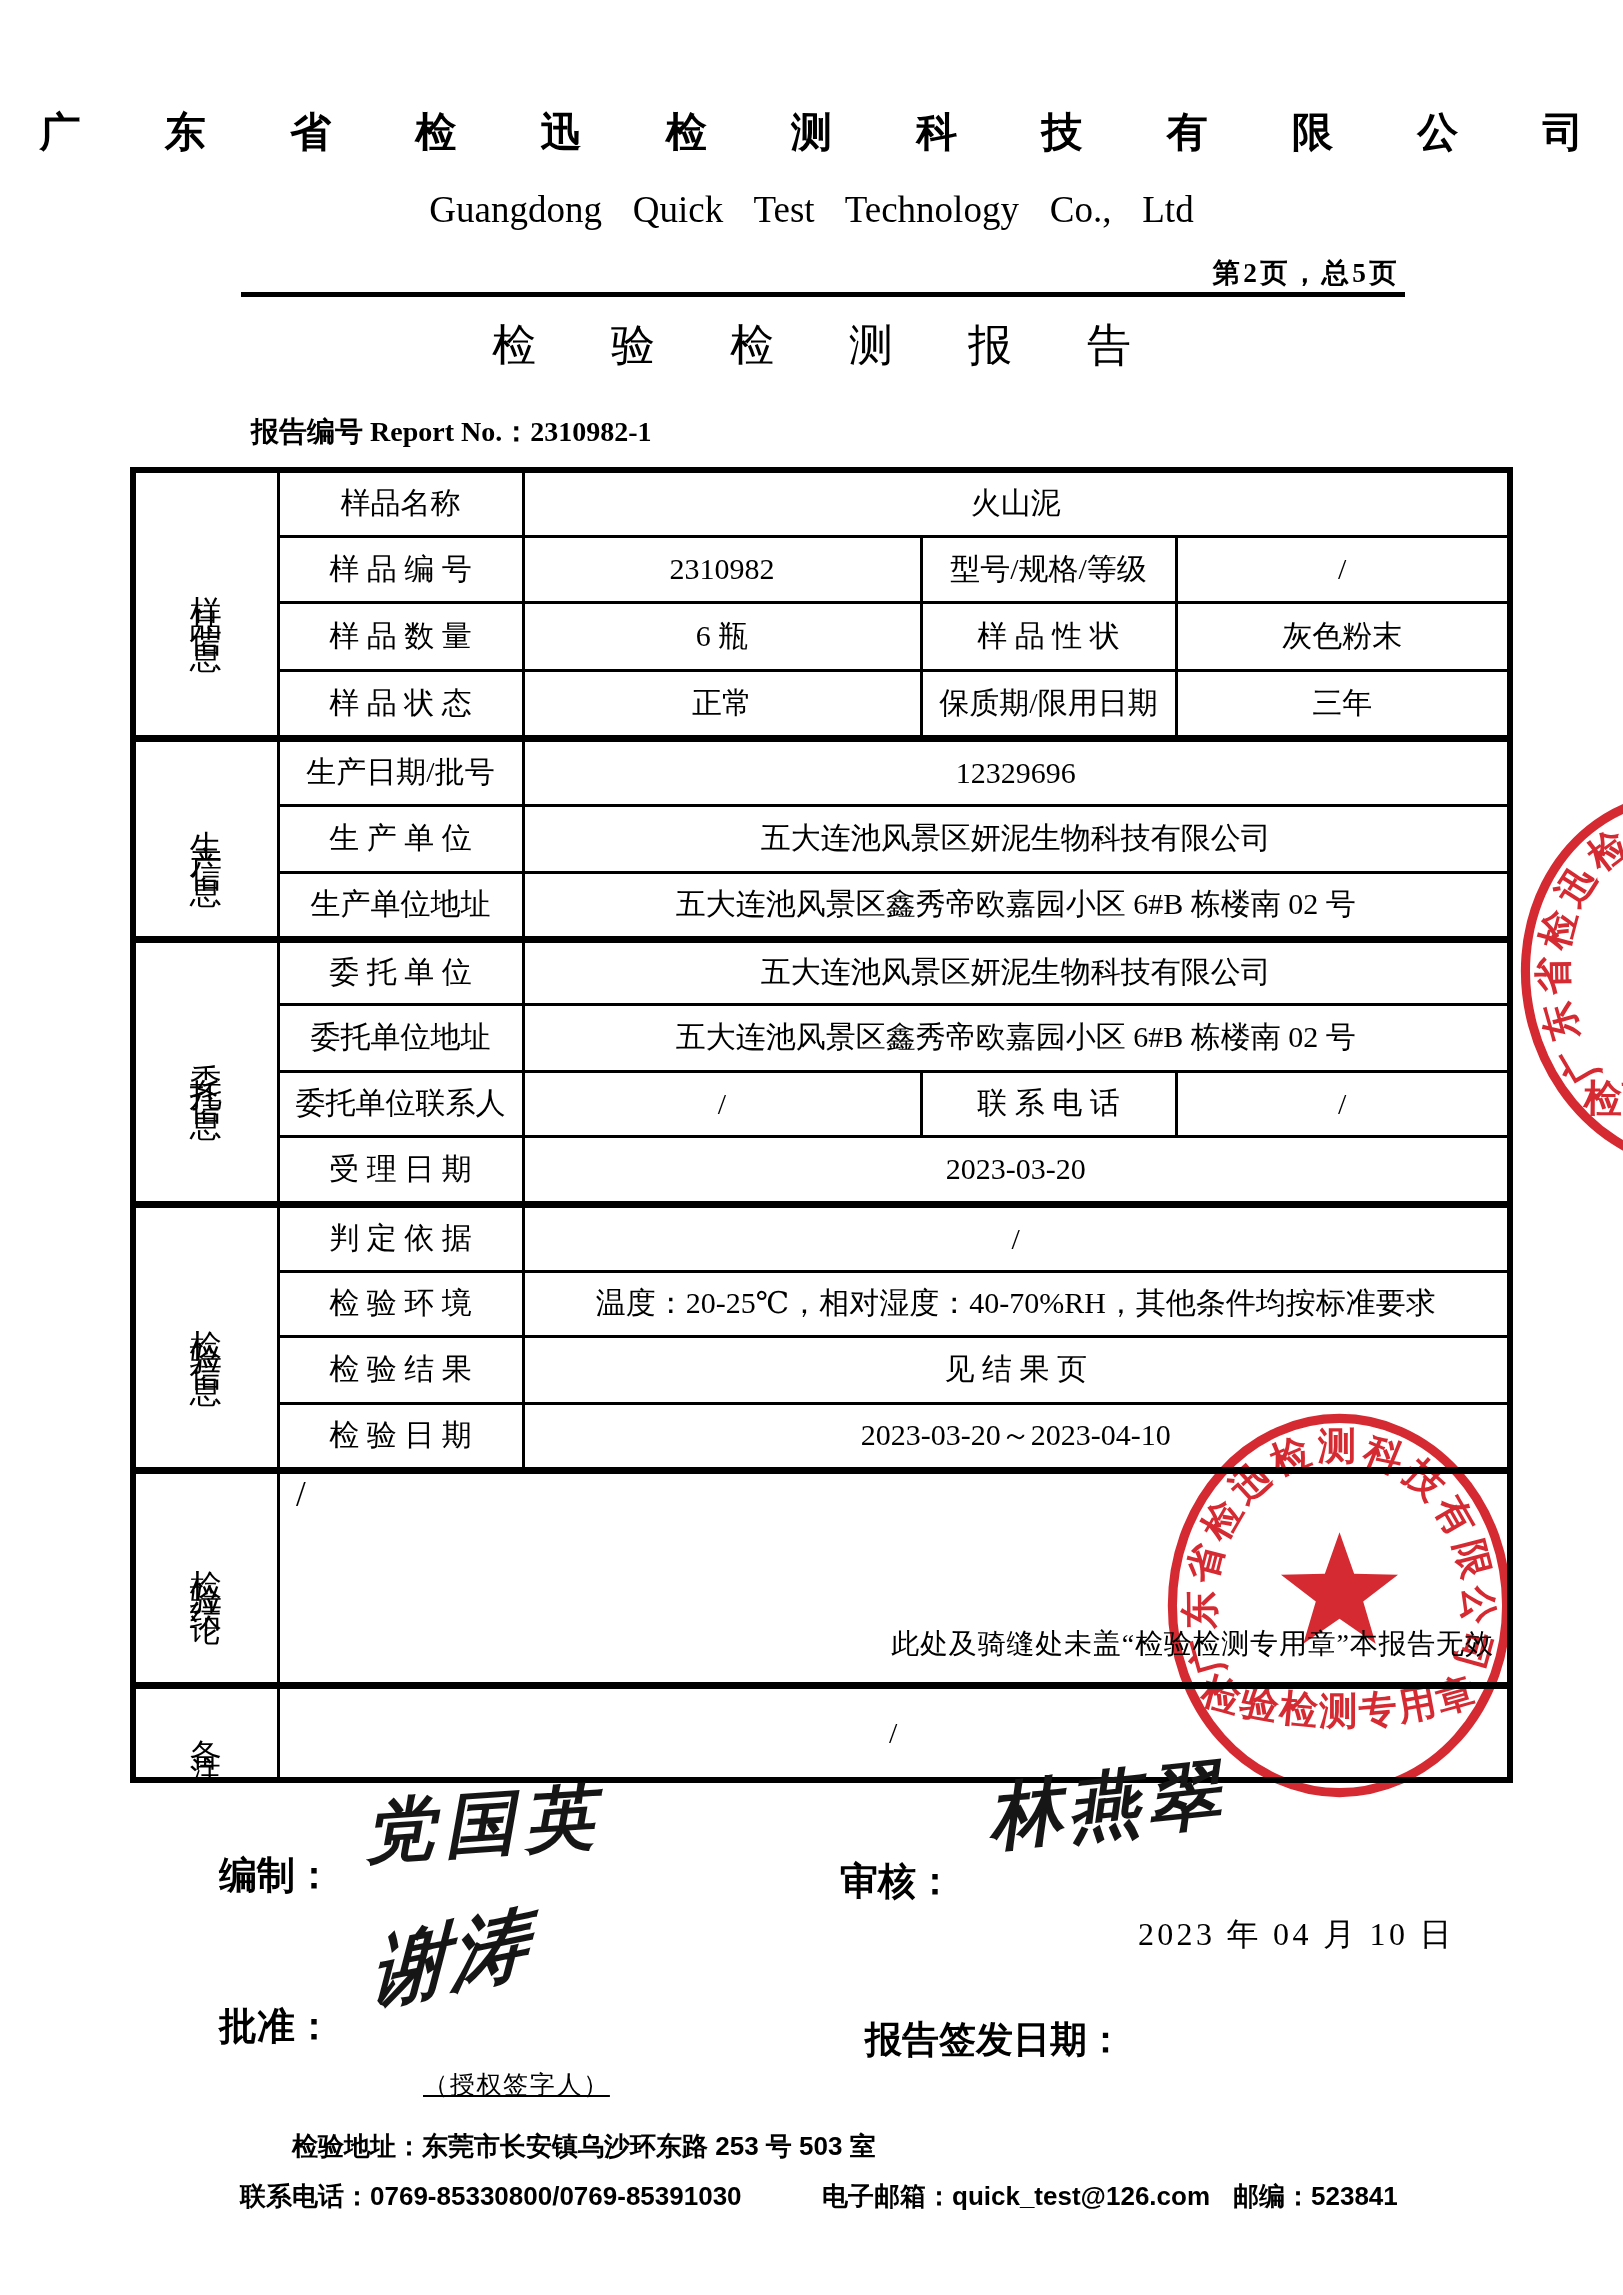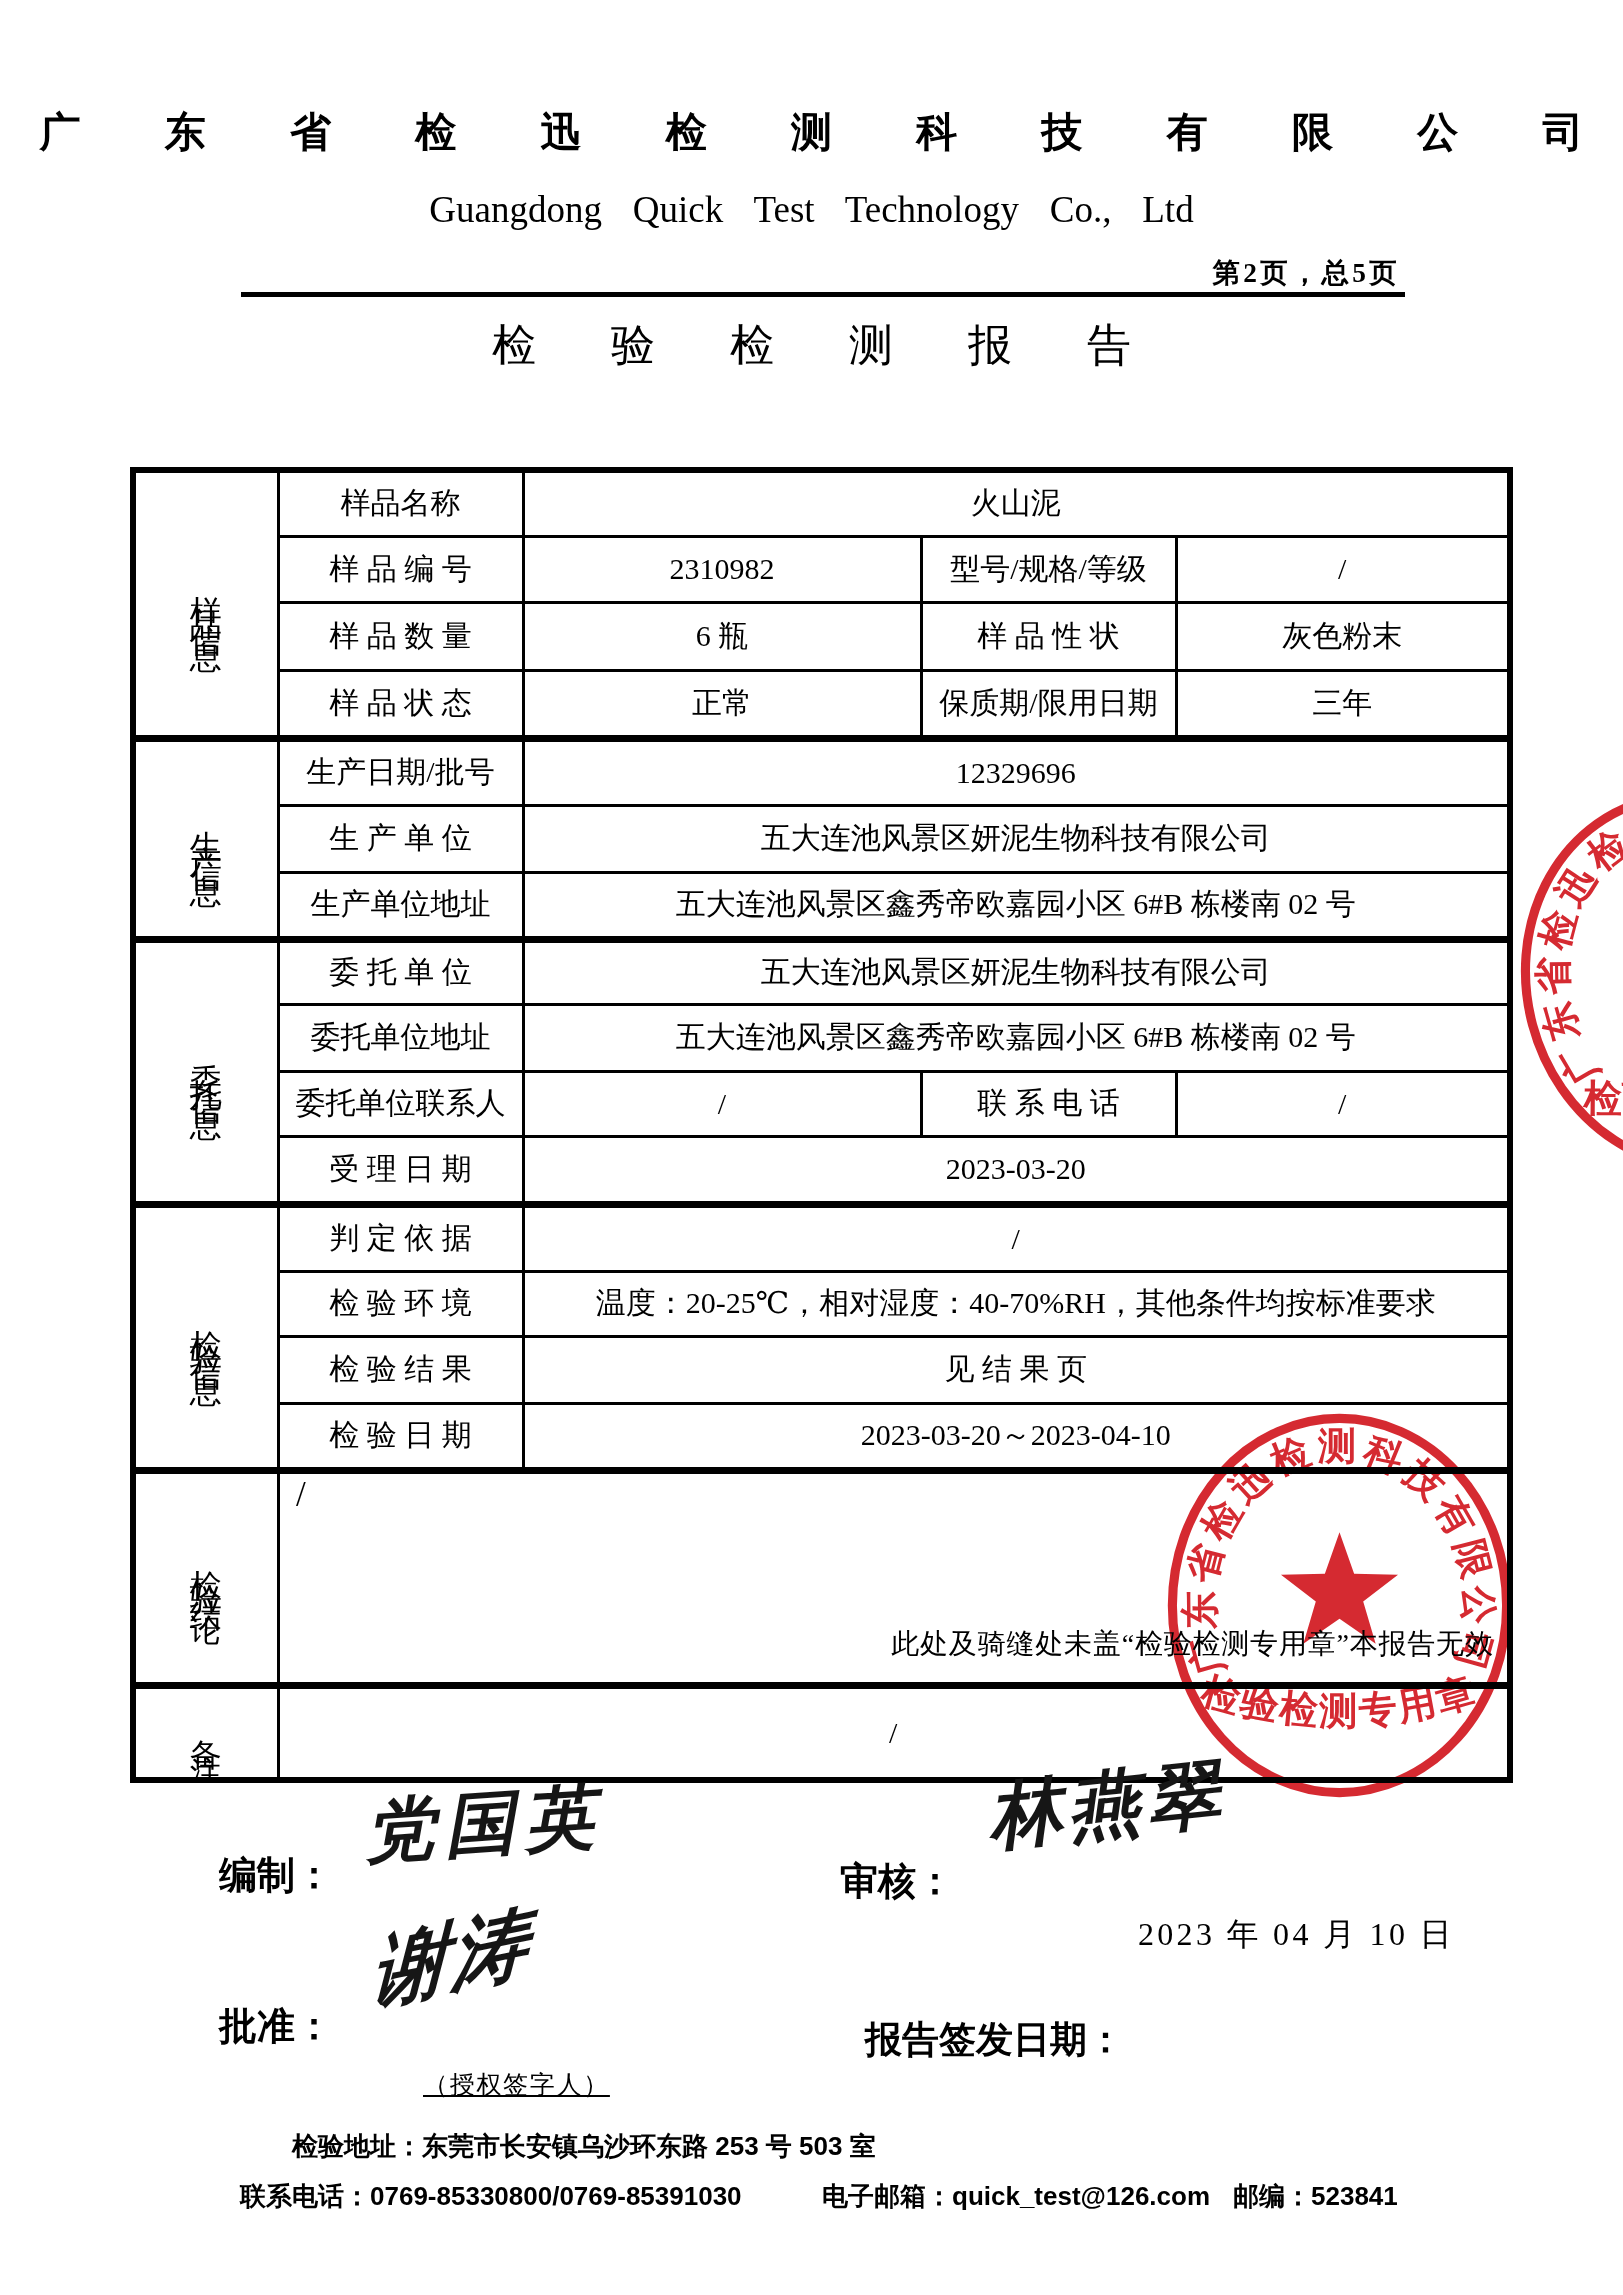--- a/index.html
+++ b/index.html
@@ -71,20 +71,21 @@
 </head>
 <body>
 
 <div class="page">
 
   <div class="abs center company-cn">广 东 省 检 迅 检 测 科 技 有 限 公 司</div>
   <div class="abs center company-en">Guangdong Quick Test Technology Co., Ltd</div>
   <div class="abs page-info">第2页，总5页</div>
   <div class="abs rule"></div>
   <div class="abs center report-title">检 验 检 测 报 告</div>
+  <div class="abs report-no"><span>报告编号 Report No.：</span><span>2310982-1</span></div>
 
   <table class="report">
     <colgroup>
         <col style="width:145px">
         <col style="width:245px">
         <col style="width:398px">
         <col style="width:255px">
         <col style="width:334px">
       </colgroup>
     <tbody>

